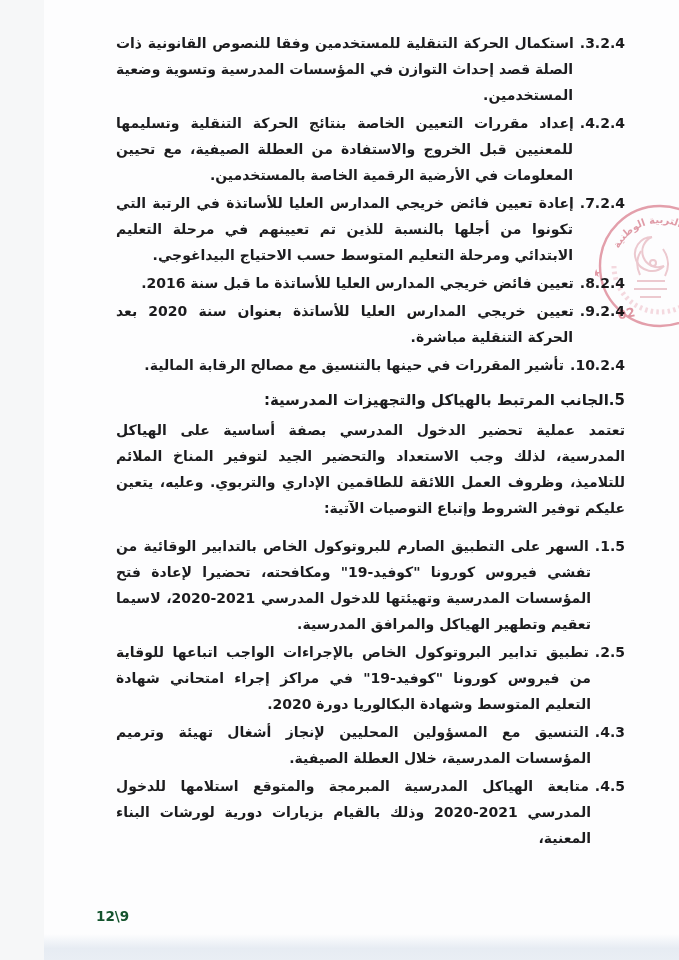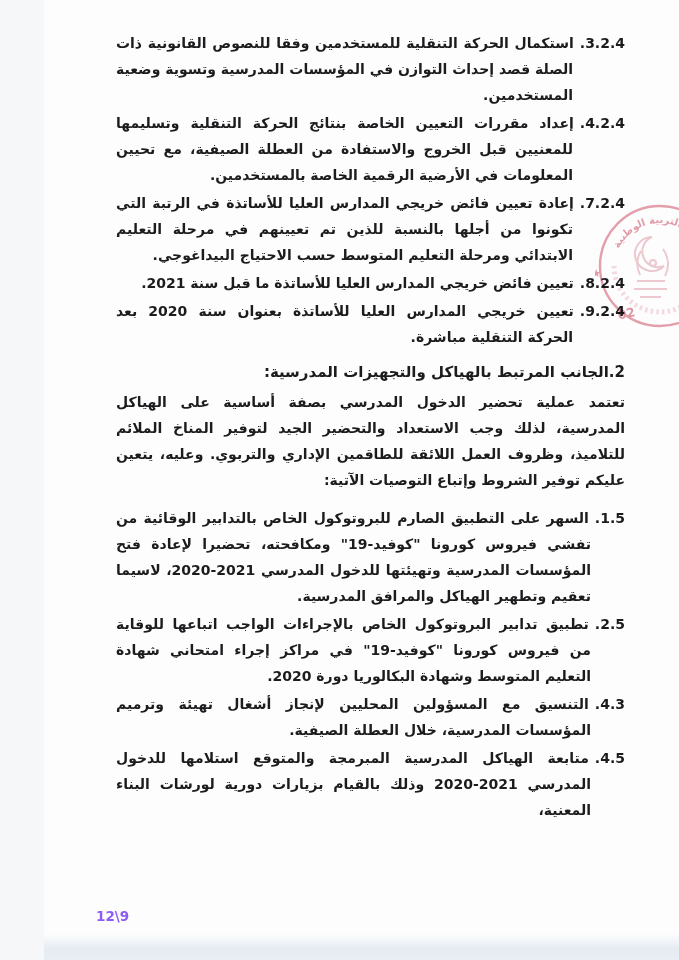--- a/index.html
+++ b/index.html
@@ -43,21 +43,21 @@
   p.sec-intro{
     margin:0 0 12px 0;
     text-align:justify;
   }
   .pagenum{
     position:absolute;
     left:52px;bottom:36px;
     direction:ltr;
     font-size:13.5px;
     font-weight:bold;
-    color:#8b5cf6;
+    color:#14532d;
   }
   .stamp{
     position:absolute;
     left:551px;top:201px;
     width:130px;height:130px;
     opacity:.82;
     mix-blend-mode:multiply;
     pointer-events:none;
   }
   .scan-strip{
@@ -73,25 +73,26 @@
 <body>
 
 <div class="page">
 
   <div class="content">
 
     <ol class="items">
       <li class="item"><span class="num">3.2.4.</span><span class="txt">استكمال الحركة التنقلية للمستخدمين وفقا للنصوص القانونية ذات الصلة قصد إحداث التوازن في المؤسسات المدرسية وتسوية وضعية المستخدمين.</span></li>
       <li class="item"><span class="num">4.2.4.</span><span class="txt">إعداد مقررات التعيين الخاصة بنتائج الحركة التنقلية وتسليمها للمعنيين قبل الخروج والاستفادة من العطلة الصيفية، مع تحيين المعلومات في الأرضية الرقمية الخاصة بالمستخدمين.</span></li>
       <li class="item"><span class="num">7.2.4.</span><span class="txt">إعادة تعيين فائض خريجي المدارس العليا للأساتذة في الرتبة التي تكونوا من أجلها بالنسبة للذين تم تعيينهم في مرحلة التعليم الابتدائي ومرحلة التعليم المتوسط حسب الاحتياج البيداغوجي.</span></li>
-      <li class="item"><span class="num">8.2.4.</span><span class="txt">تعيين فائض خريجي المدارس العليا للأساتذة ما قبل سنة 2021.</span></li>
+      <li class="item"><span class="num">8.2.4.</span><span class="txt">تعيين فائض خريجي المدارس العليا للأساتذة ما قبل سنة 2016.</span></li>
       <li class="item"><span class="num">9.2.4.</span><span class="txt">تعيين خريجي المدارس العليا للأساتذة بعنوان سنة 2020 بعد الحركة التنقلية مباشرة.</span></li>
+      <li class="item"><span class="num">10.2.4.</span><span class="txt">تأشير المقررات في حينها بالتنسيق مع مصالح الرقابة المالية.</span></li>
     </ol>
 
-    <h2 class="sec-heading">2.الجانب المرتبط بالهياكل والتجهيزات المدرسية:</h2>
+    <h2 class="sec-heading">5.الجانب المرتبط بالهياكل والتجهيزات المدرسية:</h2>
 
     <p class="sec-intro">تعتمد عملية تحضير الدخول المدرسي بصفة أساسية على الهياكل المدرسية، لذلك وجب الاستعداد والتحضير الجيد لتوفير المناخ الملائم للتلاميذ، وظروف العمل اللائقة للطاقمين الإداري والتربوي. وعليه، يتعين عليكم توفير الشروط وإتباع التوصيات الآتية:</p>
 
     <ol class="items items-5">
       <li class="item"><span class="num">1.5.</span><span class="txt">السهر على التطبيق الصارم للبروتوكول الخاص بالتدابير الوقائية من تفشي فيروس كورونا "كوفيد-19" ومكافحته، تحضيرا لإعادة فتح المؤسسات المدرسية وتهيئتها للدخول المدرسي 2021-2020، لاسيما تعقيم وتطهير الهياكل والمرافق المدرسية.</span></li>
       <li class="item"><span class="num">2.5.</span><span class="txt">تطبيق تدابير البروتوكول الخاص بالإجراءات الواجب اتباعها للوقاية من فيروس كورونا "كوفيد-19" في مراكز إجراء امتحاني شهادة التعليم المتوسط وشهادة البكالوريا دورة 2020.</span></li>
       <li class="item"><span class="num">4.3.</span><span class="txt">التنسيق مع المسؤولين المحليين لإنجاز أشغال تهيئة وترميم المؤسسات المدرسية، خلال العطلة الصيفية.</span></li>
       <li class="item"><span class="num">4.5.</span><span class="txt">متابعة الهياكل المدرسية المبرمجة والمتوقع استلامها للدخول المدرسي 2021-2020 وذلك بالقيام بزيارات دورية لورشات البناء المعنية،</span></li>
 
     </ol>

